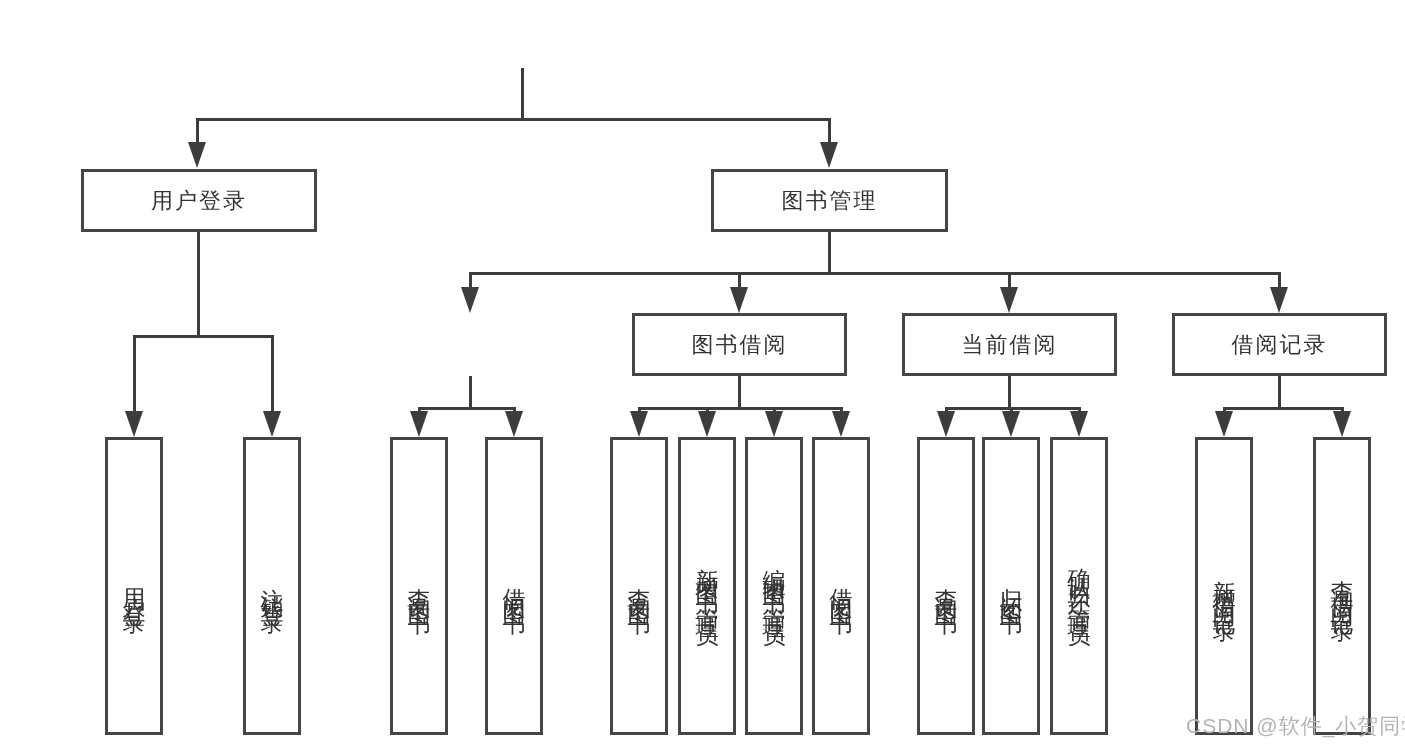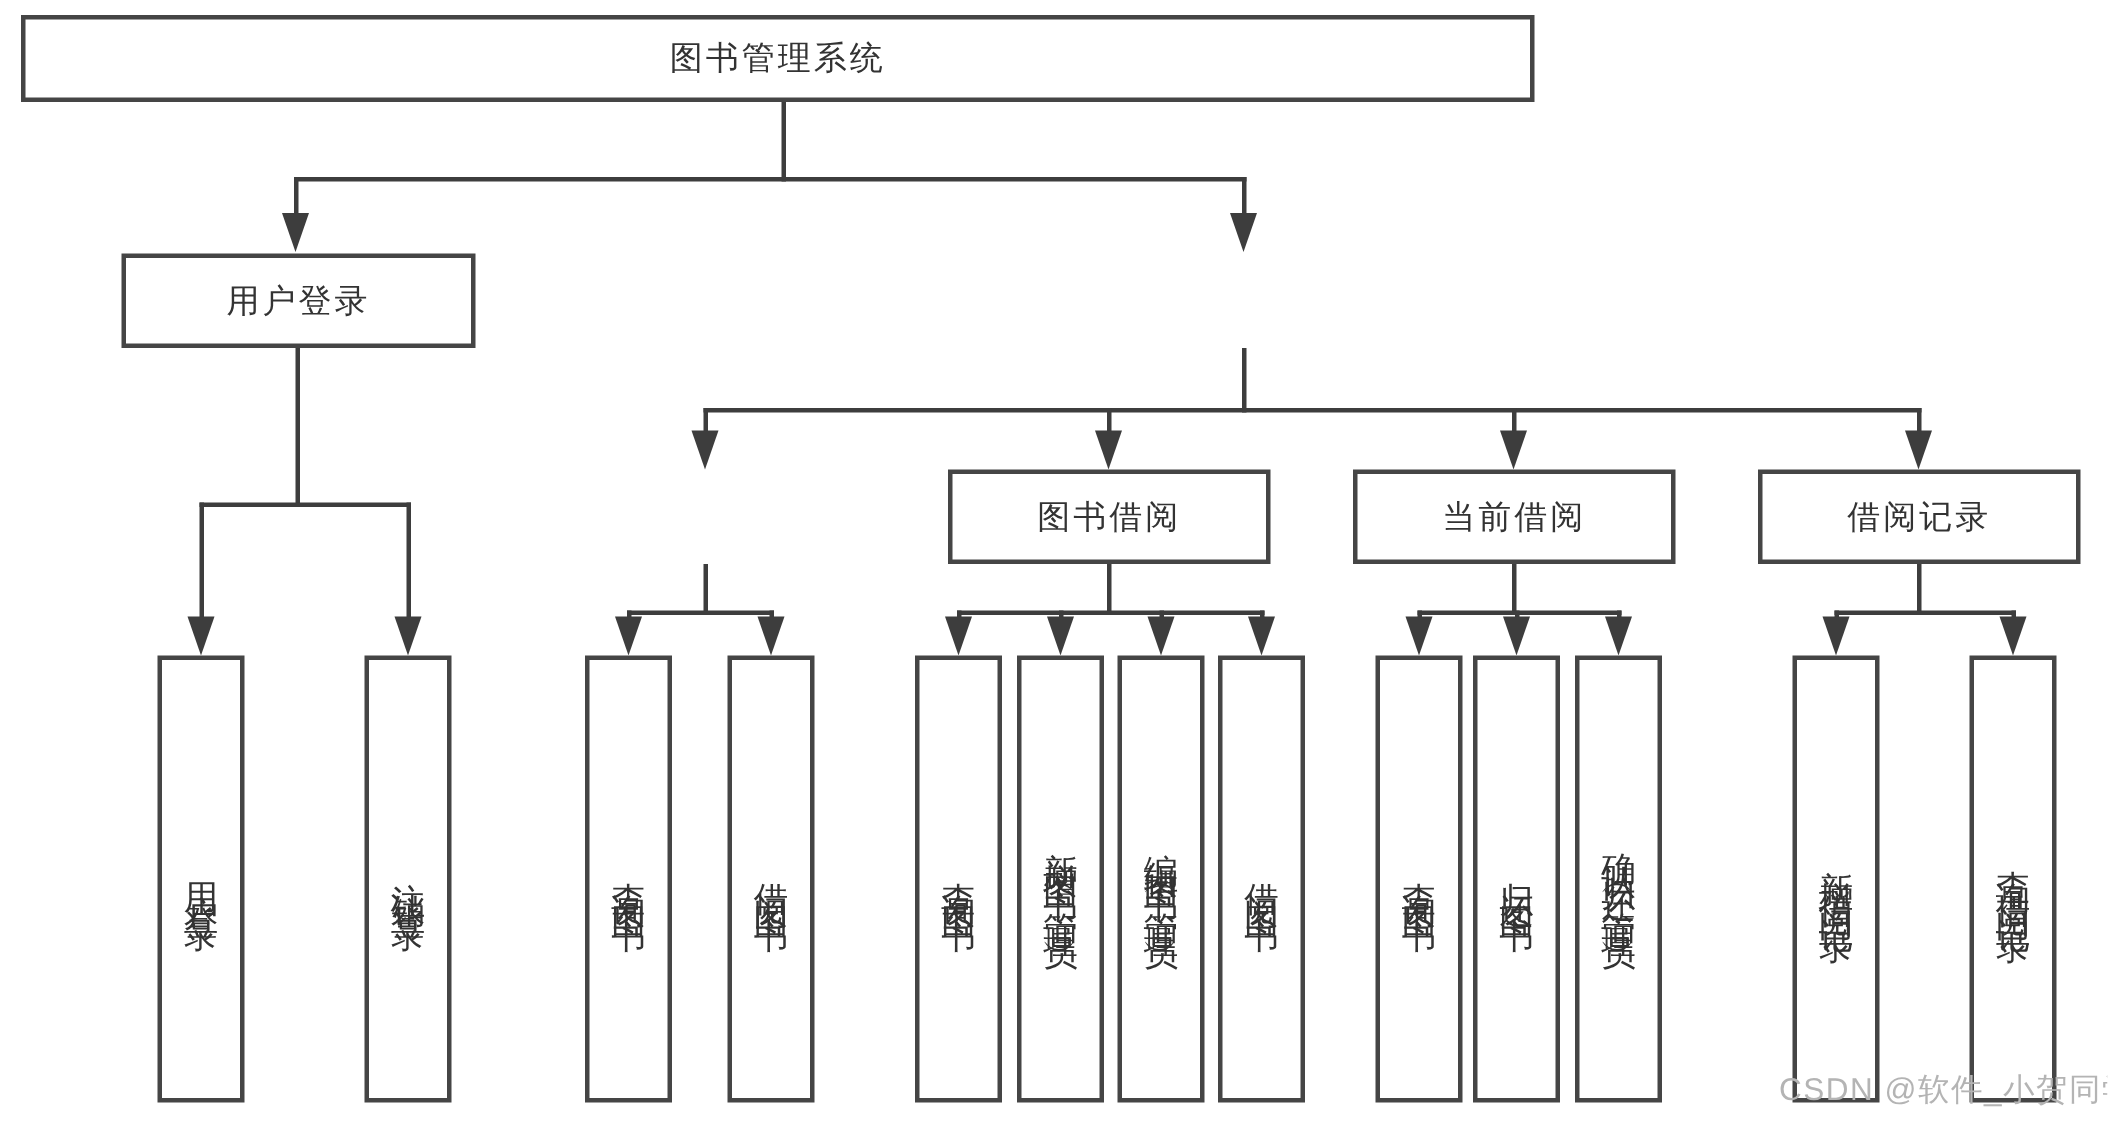--- a/index.html
+++ b/index.html
@@ -32,30 +32,30 @@
   .watermark{
     position:absolute;left:1186px;top:712px;z-index:5;
     font-size:21px;letter-spacing:1px;color:#b4b4b4;white-space:nowrap;
   }
 </style>
 </head>
 <body>
 
 <div class="canvas">
 
-  <div class="node" style="left:14px;top:10px;width:1009px;height:58px;">图书管理系统</div>
 
   <div class="v" style="left:521px;top:68px;height:53px;"></div>
   <div class="h" style="left:196px;top:118px;width:635px;"></div>
   <div class="v" style="left:196px;top:118px;height:27px;"></div>
   <div class="a" style="left:188px;top:142px;"></div>
   <div class="v" style="left:828px;top:118px;height:27px;"></div>
   <div class="a" style="left:820px;top:142px;"></div>
 
   <div class="node" style="left:81px;top:169px;width:236px;height:63px;">用户登录</div>
+  <div class="node" style="left:711px;top:169px;width:237px;height:63px;">图书管理</div>
 
   <div class="v" style="left:197px;top:232px;height:106px;"></div>
   <div class="h" style="left:133px;top:335px;width:141px;"></div>
   <div class="v" style="left:133px;top:335px;height:78px;"></div>
   <div class="a" style="left:125px;top:411px;"></div>
   <div class="v" style="left:271px;top:335px;height:78px;"></div>
   <div class="a" style="left:263px;top:411px;"></div>
 
   <div class="v" style="left:828px;top:232px;height:43px;"></div>
   <div class="h" style="left:469px;top:272px;width:812px;"></div>

